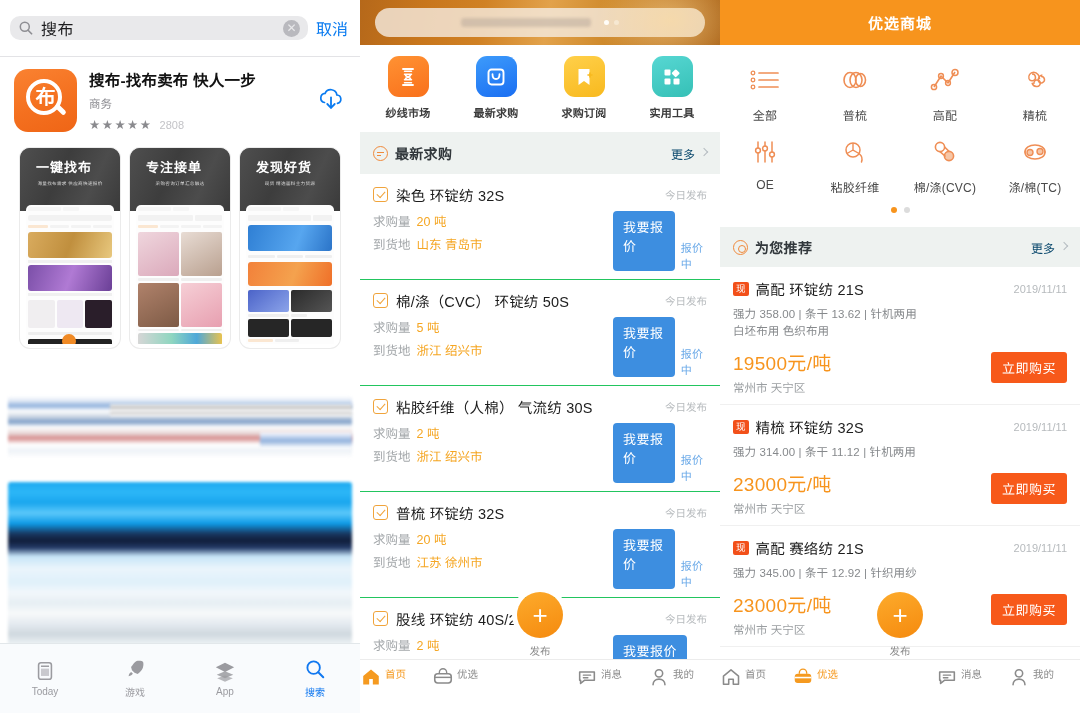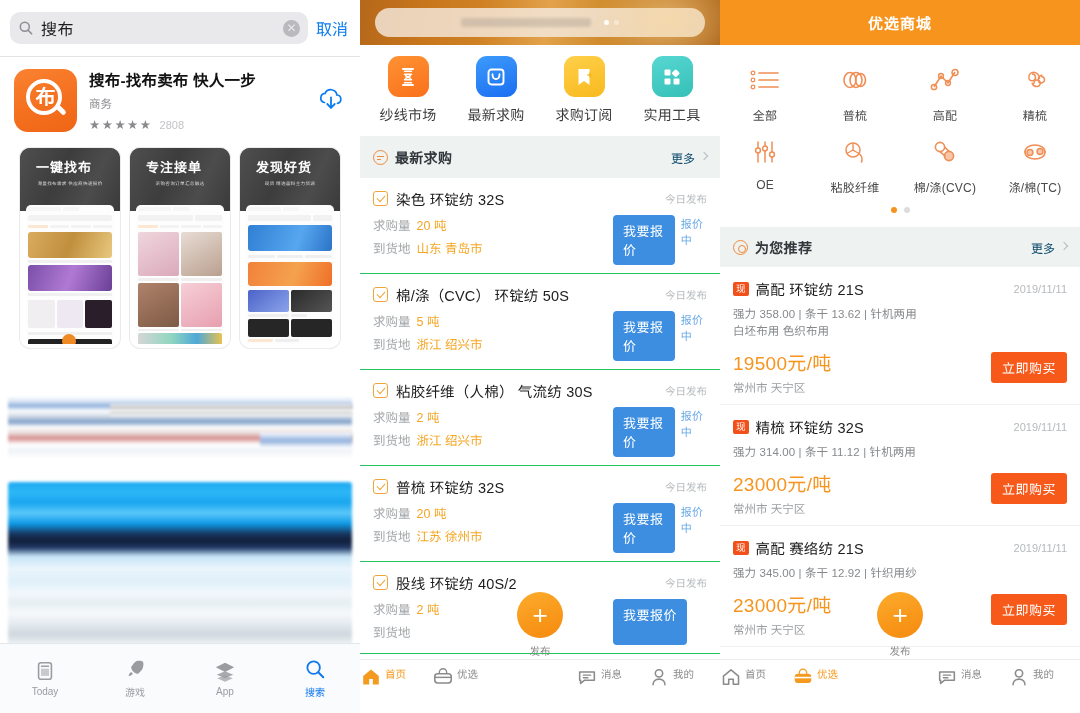--- a/index.html
+++ b/index.html
@@ -4,21 +4,21 @@
 <title>App Screens</title>
 <style>
   * { box-sizing: border-box; margin:0; padding:0; }
   html,body{ width:1080px; height:713px; background:#fff;
     font-family:"Liberation Sans","DejaVu Sans",sans-serif; }
   .stage{ position:relative; width:1080px; height:713px; display:flex; overflow:hidden; background:#fff;}
   .panel{ position:relative; width:360px; height:713px; overflow:hidden; background:#fff; }
 
   
   .as-searchwrap{ height:56px; background:#fff; display:flex; align-items:center; padding:0 12px 0 10px; gap:8px;}
-  .as-search{ flex:1; height:32px; background:#e9e9eb; border-radius:10px; display:flex; align-items:center; padding:0 8px; gap:7px;}
+  .as-search{ flex:1; height:24px; background:#e9e9eb; border-radius:10px; display:flex; align-items:center; padding:0 8px; gap:7px;}
   .as-search .mag{ width:16px;height:16px; flex:none; }
   .as-query{ font-size:16px; color:#1c1c1e; letter-spacing:.5px;}
   .as-clear{ width:17px;height:17px; border-radius:50%; background:#b9b9be; color:#e9e9eb; font-size:12px; line-height:17px; text-align:center; flex:none; font-weight:700;}
   .as-cancel{ color:#0a7bf0; font-size:16px; }
   .as-divider{ height:1px; background:#e3e3e6; margin-left:0;}
 
   .as-app{ display:flex; align-items:flex-start; padding:12px 14px 10px 14px; gap:12px; position:relative;}
   .as-icon{ width:63px; height:63px; border-radius:14px; flex:none;
      background:linear-gradient(160deg,#fa8231 0%,#f4701f 55%,#ef6516 100%); position:relative; overflow:hidden;}
   .as-icon .ring{ position:absolute; left:12px; top:10px; width:36px;height:36px; border:4px solid #fff; border-radius:50%;}
@@ -74,21 +74,21 @@
     background:radial-gradient(ellipse at center,rgba(255,222,160,.55),rgba(255,200,120,0) 65%); }
   .mid-searchbar{ position:absolute; left:15px; right:15px; top:8px; height:29px; border-radius:15px;
     background:rgba(245,236,226,.80); display:flex; align-items:center; justify-content:center; gap:5px; filter:blur(.6px);}
   .mid-searchbar .ghost{ width:130px; height:9px; border-radius:3px; background:rgba(188,172,156,.55); filter:blur(1.4px); margin-right:8px;}
   .dotw{ width:5px;height:5px;border-radius:50%;background:#fff;}
   .dotg{ width:5px;height:5px;border-radius:50%;background:rgba(255,255,255,.45);}
 
   .quick{ background:#fff; display:flex; padding:11px 4px 12px 4px;}
   .q{ flex:1; display:flex; flex-direction:column; align-items:center; gap:7px;}
   .q .qi{ width:41px;height:41px;border-radius:11px; position:relative; display:flex; align-items:center; justify-content:center;}
-  .q .ql{ font-size:14px; color:#3c3c3c; letter-spacing:.2px;}
+  .q .ql{ font-size:11px; color:#3c3c3c; letter-spacing:.2px;font-weight:bold;}
   .qi.orange{ background:linear-gradient(160deg,#ff9233,#f9701b);}
   .qi.blue{ background:linear-gradient(160deg,#3d9bfb,#1a6ef2);}
   .qi.yellow{ background:linear-gradient(160deg,#ffd04a,#f8b91e);}
   .qi.teal{ background:linear-gradient(160deg,#57d7d3,#35c0b6);}
 
   .sec-head{ height:42px; background:#eef2f0; display:flex; align-items:center; padding:0 13px; }
   .sec-head .ic{ width:15px;height:15px;border-radius:50%; border:1.4px solid #f08a3c; margin-right:7px; position:relative;}
   .sec-head .ic:after{content:"";position:absolute;left:3px;top:5px;width:7px;height:1.4px;background:#f08a3c;}
   .sec-head .ic:before{content:"";position:absolute;left:3px;top:8px;width:4px;height:1.4px;background:#f08a3c;}
   .sec-title{ font-size:14px; color:#32383c; font-weight:600; flex:1; letter-spacing:.3px;}
@@ -102,21 +102,21 @@
   .dm-box:after{ content:""; position:absolute; left:2.6px; top:3px; width:7px;height:4px;
      border-left:1.4px solid #f0a43c; border-bottom:1.4px solid #f0a43c; transform:rotate(-48deg);}
   .dm-name{ font-size:14.5px; color:#1d1d1d; flex:1; letter-spacing:.2px; white-space:nowrap; overflow:hidden;}
   .dm-date{ font-size:10.5px; color:#b6babd; flex:none; margin-left:6px;}
   .dm-body{ display:flex; margin-top:6px;}
   .dm-fields{ flex:1;}
   .dm-f{ font-size:12.5px; color:#a4a8ab; line-height:23px;}
   .dm-f b{ color:#f5a623; font-weight:400; margin-left:6px;}
   .dm-right{ width:94px; display:flex; gap:6px; flex:none;}
   .quote-btn{ background:#3d8ee0; color:#fff; font-size:13px; border-radius:4px; padding:6px 10px; letter-spacing:.5px;}
-  .quote-st{ font-size:11px; color:#6aa9e8; letter-spacing:.3px;}
+  .quote-st{ font-size:11px; color:#6aa9e8; letter-spacing:.3px;margin-top:28px;}
 
   
   .app-tabbar{ position:absolute; left:0; right:0; bottom:0; height:54px; background:#fff;
      border-top:1px solid #ececec; display:flex; align-items:flex-start; padding-top:6px;}
   .tb{ flex:1; display:flex; flex-direction:row; align-items:flex-start; gap:3px;}
   .tb .tl{ font-size:10.5px; color:#8b8b8b; }
   .tb.on .tl{ color:#f59a20; }
   .fab{ position:absolute; left:50%; transform:translateX(-50%); bottom:28px; width:46px;height:46px; border-radius:50%;
      background:linear-gradient(160deg,#fdab2c,#f58a0e); box-shadow:0 0 0 5px #fff; display:flex; align-items:center; justify-content:center;}
   .fab:after{ content:"+"; color:#fff; font-size:26px; line-height:26px; font-weight:300;}

